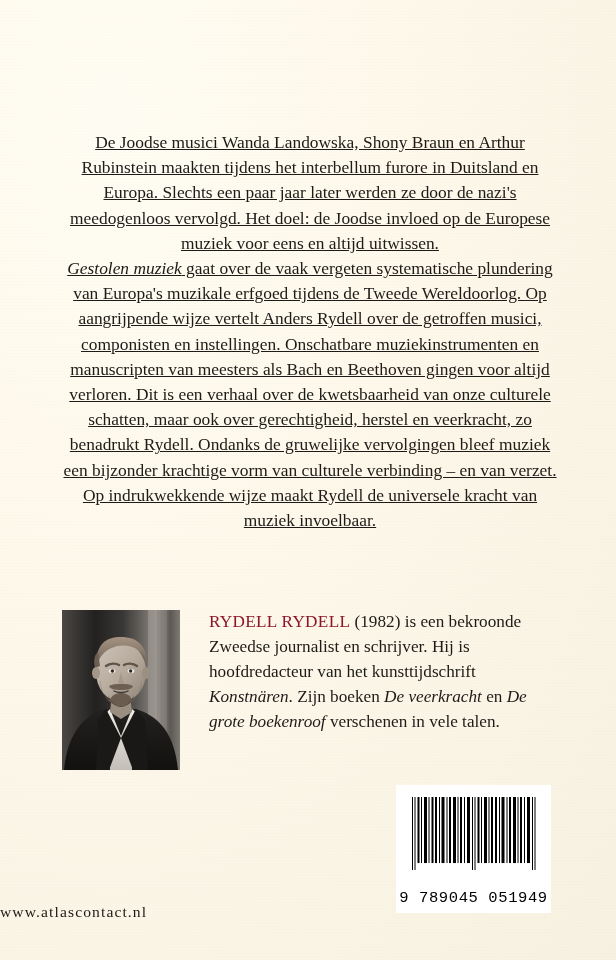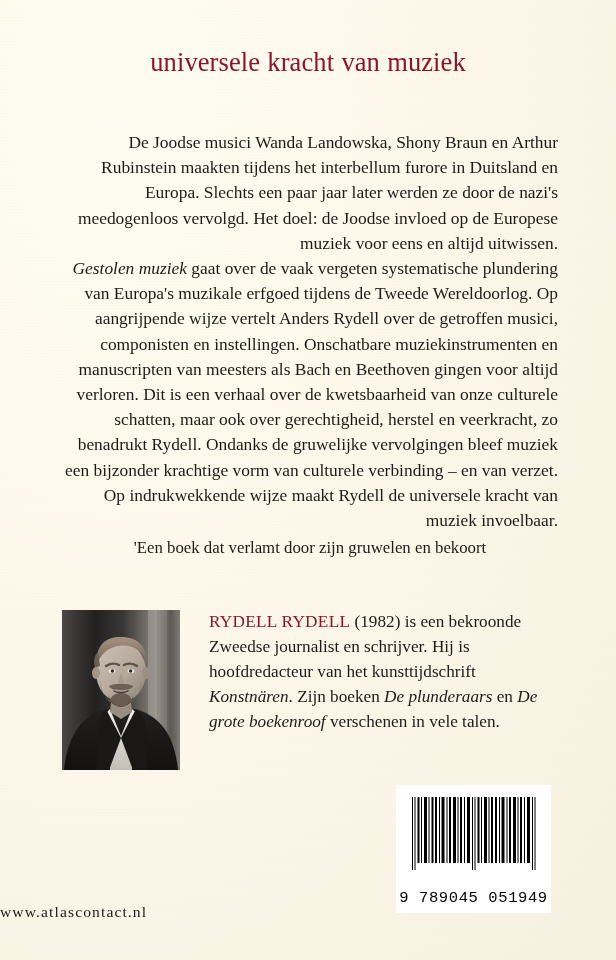--- a/index.html
+++ b/index.html
@@ -54,21 +54,22 @@
 
   
   .blurb {
     position: absolute;
     left: 62px;
     top: 130px;
     width: 496px;
     font-size: 17.4px;
     line-height: 25.2px;
     color: #1d1b18;
-    text-align: right;
+    text-align: center;
+    text-decoration: underline;
   }
   .blurb p { margin: 0; }
   .blurb .it { font-style: italic; }
 
   
   .pullquote {
     position: absolute;
     left: 62px;
     top: 536px;
     width: 496px;
@@ -148,30 +149,28 @@
   }
 </style>
 </head>
 <body>
 
 <div class="cover">
 
   <div class="grain"></div>
 
   <div class="headline">
-    <span class="hl-line">universele kracht van muziek</span>
   </div>
 
   <div class="blurb">
     <p>De Joodse musici Wanda Landowska, Shony Braun en Arthur Rubinstein maakten tijdens het interbellum furore in Duitsland en Europa. Slechts een paar jaar later werden ze door de nazi's meedogenloos vervolgd. Het doel: de Joodse invloed op de Europese muziek voor eens en altijd uitwissen.</p>
     <p><span class="it">Gestolen muziek</span><span> gaat over de vaak vergeten systematische plundering van Europa's muzikale erfgoed tijdens de Tweede Wereldoorlog. Op aangrijpende wijze vertelt Anders Rydell over de getroffen musici, componisten en instellingen. Onschatbare muziekinstrumenten en manuscripten van meesters als Bach en Beethoven gingen voor altijd verloren. Dit is een verhaal over de kwetsbaarheid van onze culturele schatten, maar ook over gerechtigheid, herstel en veerkracht, zo benadrukt Rydell. Ondanks de gruwelijke vervolgingen bleef muziek een bijzonder krachtige vorm van culturele verbinding – en van verzet. Op indrukwekkende wijze maakt Rydell de universele kracht van muziek invoelbaar.</span></p>
   </div>
 
   <div class="pullquote">
-    <span class="qline">'Een boek dat verlamt door zijn gruwelen en bekoort</span>
   </div>
 
   <div class="author-photo">
     <svg viewBox="0 0 118 160" preserveAspectRatio="xMidYMid slice" aria-hidden="true">
       <defs>
         <linearGradient id="bgwall" x1="0" y1="0" x2="1" y2="0">
           <stop offset="0%" stop-color="#4a4745"></stop>
           <stop offset="28%" stop-color="#23211f"></stop>
           <stop offset="52%" stop-color="#3a3836"></stop>
           <stop offset="70%" stop-color="#6e6a65"></stop>
@@ -233,21 +232,21 @@
       <path d="M38 68 C39 84 46 95 59 96 C72 95 79 84 80 68 C80 80 75 88 70 90 C68 85 64 83 59 83 C54 83 50 85 48 90 C43 88 38 80 38 68 Z" fill="#6a5d50"></path>
       <path d="M46 85 C50 93 54 96 59 96 C64 96 68 93 72 85 C70 92 65 97 59 97 C53 97 48 92 46 85 Z" fill="#564a3f"></path>
 
       <path d="M52 81 C55 83 63 83 66 81" stroke="#463c33" stroke-width="1.4" fill="none" stroke-linecap="round"></path>
 
       <rect x="0" y="0" width="118" height="160" fill="none"></rect>
     </svg>
   </div>
 
   <div class="author-bio">
-    <span class="name">RYDELL RYDELL</span><span> (1982) is een bekroonde Zweedse journalist en schrijver. Hij is hoofdredacteur van het kunsttijdschrift </span><span class="it">Konstnären</span><span>. Zijn boeken </span><span class="it">De plunderaars</span><span> en </span><span class="it">De grote boekenroof</span><span> verschenen in vele talen.</span>
+    <span class="name">RYDELL RYDELL</span><span> (1982) is een bekroonde Zweedse journalist en schrijver. Hij is hoofdredacteur van het kunsttijdschrift </span><span class="it">Konstnären</span><span>. Zijn boeken </span><span class="it">De veerkracht</span><span> en </span><span class="it">De grote boekenroof</span><span> verschenen in vele talen.</span>
   </div>
 
   <div class="barcode-block">
     <svg class="barcode-bars" viewBox="0 0 264 84" preserveAspectRatio="none" aria-hidden="true">
       <rect x="0" y="0" width="264" height="84" fill="#ffffff"></rect>
       <g fill="#000000">
         <rect x="8" y="0" width="2" height="84"></rect>
         <rect x="13" y="0" width="2" height="84"></rect>
         <rect x="19" y="0" width="4" height="76"></rect>
         <rect x="26" y="0" width="2" height="76"></rect>

